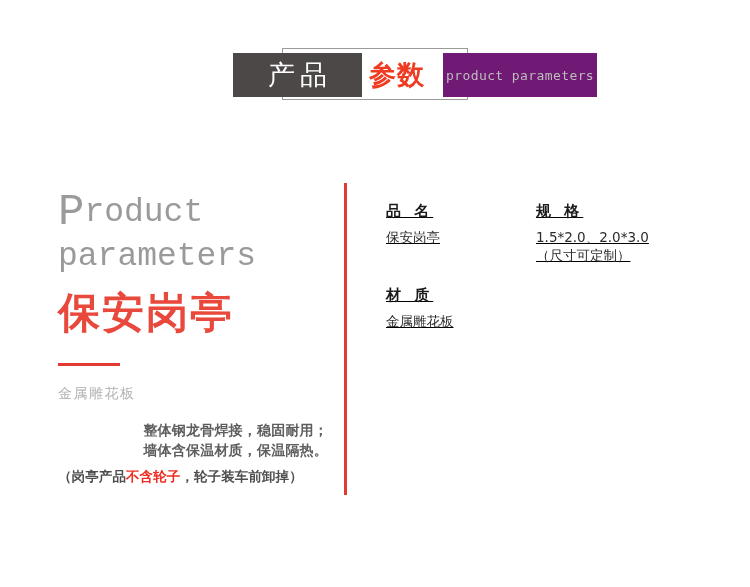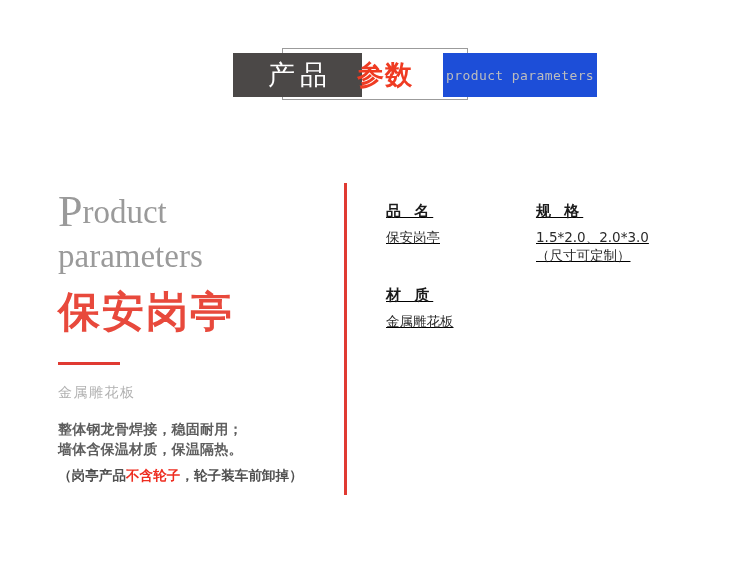--- a/index.html
+++ b/index.html
@@ -50,41 +50,41 @@
     text-align: center;
     color: #ffffff;
     font-size: 27px;
     font-weight: 400;
     letter-spacing: 5px;
     text-indent: 5px;
     font-family: "DejaVu Sans", sans-serif;
   }
   .header-red-label {
     position: absolute;
-    left: 357px;
+    left: 369px;
     top: 53px;
     height: 44px;
     line-height: 44px;
     color: #ef3b22;
     font-size: 27px;
     font-weight: 700;
     letter-spacing: 1px;
     font-family: "DejaVu Sans", sans-serif;
   }
   .header-en-label {
     position: absolute;
     left: 443px;
     top: 53px;
     height: 44px;
     line-height: 46px;
     color: #bdbdbd;
     font-size: 13px;
     letter-spacing: 0.4px;
     font-family: "DejaVu Sans Mono", monospace;
-    background: #1d4ed8;
+    background: #701a75;
     padding: 0 3px;
     white-space: nowrap;
   }
 
   
   .content {
     position: absolute;
     left: 0;
     top: 150px;
     width: 750px;
@@ -106,21 +106,21 @@
     position: absolute;
     left: 58px;
     top: 0;
     width: 270px;
   }
   .en-title {
     color: #9a9a9a;
     font-size: 33px;
     line-height: 40px;
     font-weight: 300;
-    font-family: Liberation Serif, serif;
+    font-family: Liberation Mono, monospace;
     letter-spacing: 0px;
     margin-top: 42px;
   }
   .en-title .dropcap {
     font-size: 44px;
     line-height: 40px;
     vertical-align: -3px;
   }
   .en-title .line2 {
     display: block;
@@ -149,20 +149,21 @@
     font-family: "DejaVu Sans", sans-serif;
   }
   .desc-block {
     color: #5e5e5e;
     font-size: 14px;
     font-weight: 700;
     line-height: 20px;
     letter-spacing: 0.2px;
     margin-top: 17px;
     font-family: "DejaVu Sans", sans-serif;
+    text-align: right;
   }
   .desc-block .d-line { display: block; }
   .note-line {
     color: #4f4f4f;
     font-size: 13.5px;
     font-weight: 700;
     letter-spacing: 0.1px;
     margin-top: 8px;
     font-family: "DejaVu Sans", sans-serif;
   }

